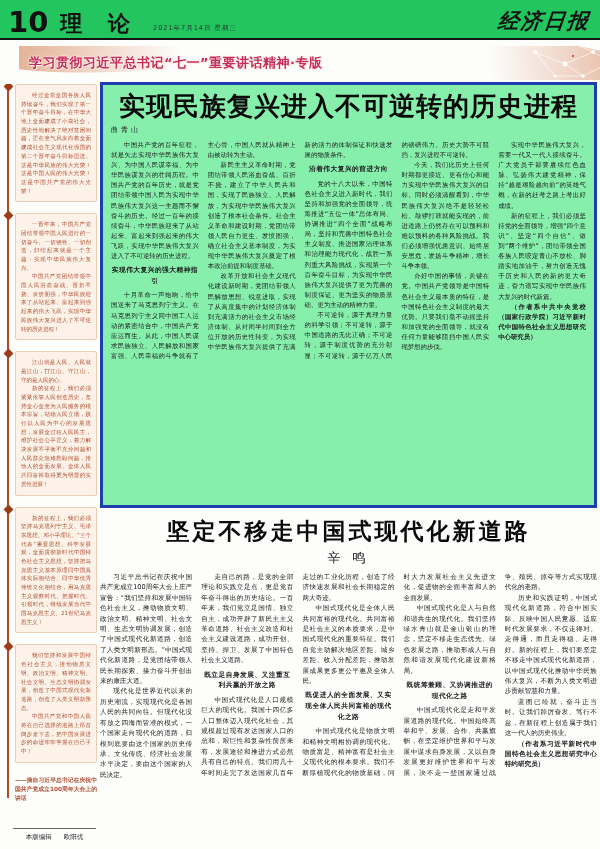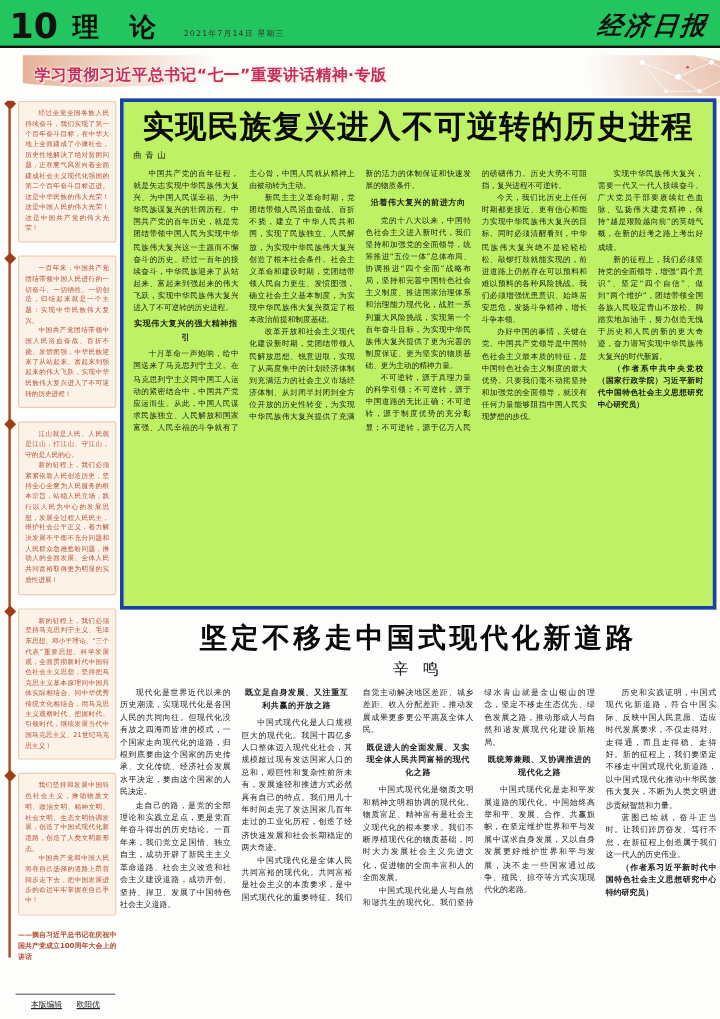--- a/index.html
+++ b/index.html
@@ -37,25 +37,25 @@
   .sidebar-rail{position:absolute;left:4px;top:2px;height:712px;width:2px;background:#b04a20;}
   .quote-box{position:relative;margin:0 1px 11px 12px;background:#fcf2e8;
              border:1px solid #eccdb4;border-radius:2px;padding:6px 5px;
              color:#b14e33;font-size:5.5px;line-height:1.58;text-align:justify;}
   .quote-box::before{content:"";position:absolute;left:-11px;top:-2px;width:7px;height:7px;
              background:#9e3c17;transform:rotate(45deg);}
   .quote-box p{margin:0;text-indent:2em;}
   .quote-attr{margin:2px 1px 8px 12px;color:#b14e33;font-size:5.8px;font-weight:700;
               line-height:1.6;text-align:justify;}
   .sidebar-footer{margin:auto 2px 4px 10px;border-top:1px solid #666;padding-top:4px;
-              font-size:6.5px;color:#222;display:flex;justify-content:center;gap:12px;text-decoration:underline;}
+              font-size:6.5px;color:#222;display:flex;justify-content:center;gap:12px;}
 
   
   .main-article{position:absolute;left:100px;top:82px;width:497px;height:426px;
-                border:3.5px solid #1d3fae;background:#bef264;box-sizing:border-box;
+                border:3.5px solid #1d3fae;background:#86efac;box-sizing:border-box;
                 padding:5px 8px 4px;}
   .ma-headline{margin:2px 0 3px;text-align:center;font-size:26px;font-weight:900;
                letter-spacing:1px;line-height:1.15;color:#0a0a0a;}
   .byline{margin:0 0 5px;font-size:7px;letter-spacing:3px;color:#222;}
   .article-body{column-gap:9px;font-size:6.4px;line-height:1.58;text-align:justify;
                 overflow:hidden;color:#1a1a1a;}
   .article-body{column-count:5;}
   .ma-body{height:331px;}
   .article-body p{margin:0;text-indent:2em;}
   .article-body h3{margin:4px 0 4px;font-size:6.7px;font-weight:700;text-align:center;
@@ -155,20 +155,21 @@
         <p>实现中华民族伟大复兴，需要一代又一代人接续奋斗。广大党员干部要赓续红色血脉、弘扬伟大建党精神，保持“越是艰险越向前”的英雄气概，在新的赶考之路上考出好成绩。</p>
         <p>新的征程上，我们必须坚持党的全面领导，增强“四个意识”、坚定“四个自信”、做到“两个维护”，团结带领全国各族人民咬定青山不放松、脚踏实地加油干，努力创造无愧于历史和人民的新的更大奇迹，奋力谱写实现中华民族伟大复兴的时代新篇。</p>
         <p class="attr">（作者系中共中央党校（国家行政学院）习近平新时代中国特色社会主义思想研究中心研究员）</p>
       </div>
   </article>
 
   <article class="article2">
     <h2 class="a2-headline">坚定不移走中国式现代化新道路</h2>
     <div class="a2-byline">辛 鸣</div>
     <div id="a2-body" class="article-body a2-body">
+        <p>习近平总书记在庆祝中国共产党成立100周年大会上庄严宣告：“我们坚持和发展中国特色社会主义，推动物质文明、政治文明、精神文明、社会文明、生态文明协调发展，创造了中国式现代化新道路，创造了人类文明新形态。”中国式现代化新道路，是党团结带领人民长期探索、接力奋斗开创出来的康庄大道。</p>
         <p>现代化是世界近代以来的历史潮流，实现现代化是各国人民的共同向往。但现代化没有放之四海而皆准的模式，一个国家走向现代化的道路，归根到底要由这个国家的历史传承、文化传统、经济社会发展水平决定，要由这个国家的人民决定。</p>
         <p>走自己的路，是党的全部理论和实践立足点，更是党百年奋斗得出的历史结论。一百年来，我们党立足国情、独立自主，成功开辟了新民主主义革命道路、社会主义改造和社会主义建设道路，成功开创、坚持、捍卫、发展了中国特色社会主义道路。</p>
         <h3>既立足自身发展、又注重互利共赢的开放之路</h3>
         <p>中国式现代化是人口规模巨大的现代化。我国十四亿多人口整体迈入现代化社会，其规模超过现有发达国家人口的总和，艰巨性和复杂性前所未有，发展途径和推进方式必然具有自己的特点。我们用几十年时间走完了发达国家几百年走过的工业化历程，创造了经济快速发展和社会长期稳定的两大奇迹。</p>
         <p>中国式现代化是全体人民共同富裕的现代化。共同富裕是社会主义的本质要求，是中国式现代化的重要特征。我们自觉主动解决地区差距、城乡差距、收入分配差距，推动发展成果更多更公平惠及全体人民。</p>
         <h3>既促进人的全面发展、又实现全体人民共同富裕的现代化之路</h3>
         <p>中国式现代化是物质文明和精神文明相协调的现代化。物质富足、精神富有是社会主义现代化的根本要求。我们不断厚植现代化的物质基础，同时大力发展社会主义先进文化，促进物的全面丰富和人的全面发展。</p>
         <p>中国式现代化是人与自然和谐共生的现代化。我们坚持绿水青山就是金山银山的理念，坚定不移走生态优先、绿色发展之路，推动形成人与自然和谐发展现代化建设新格局。</p>
         <h3>既统筹兼顾、又协调推进的现代化之路</h3>
         <p>中国式现代化是走和平发展道路的现代化。中国始终高举和平、发展、合作、共赢旗帜，在坚定维护世界和平与发展中谋求自身发展，又以自身发展更好维护世界和平与发展，决不走一些国家通过战争、殖民、掠夺等方式实现现代化的老路。</p>

